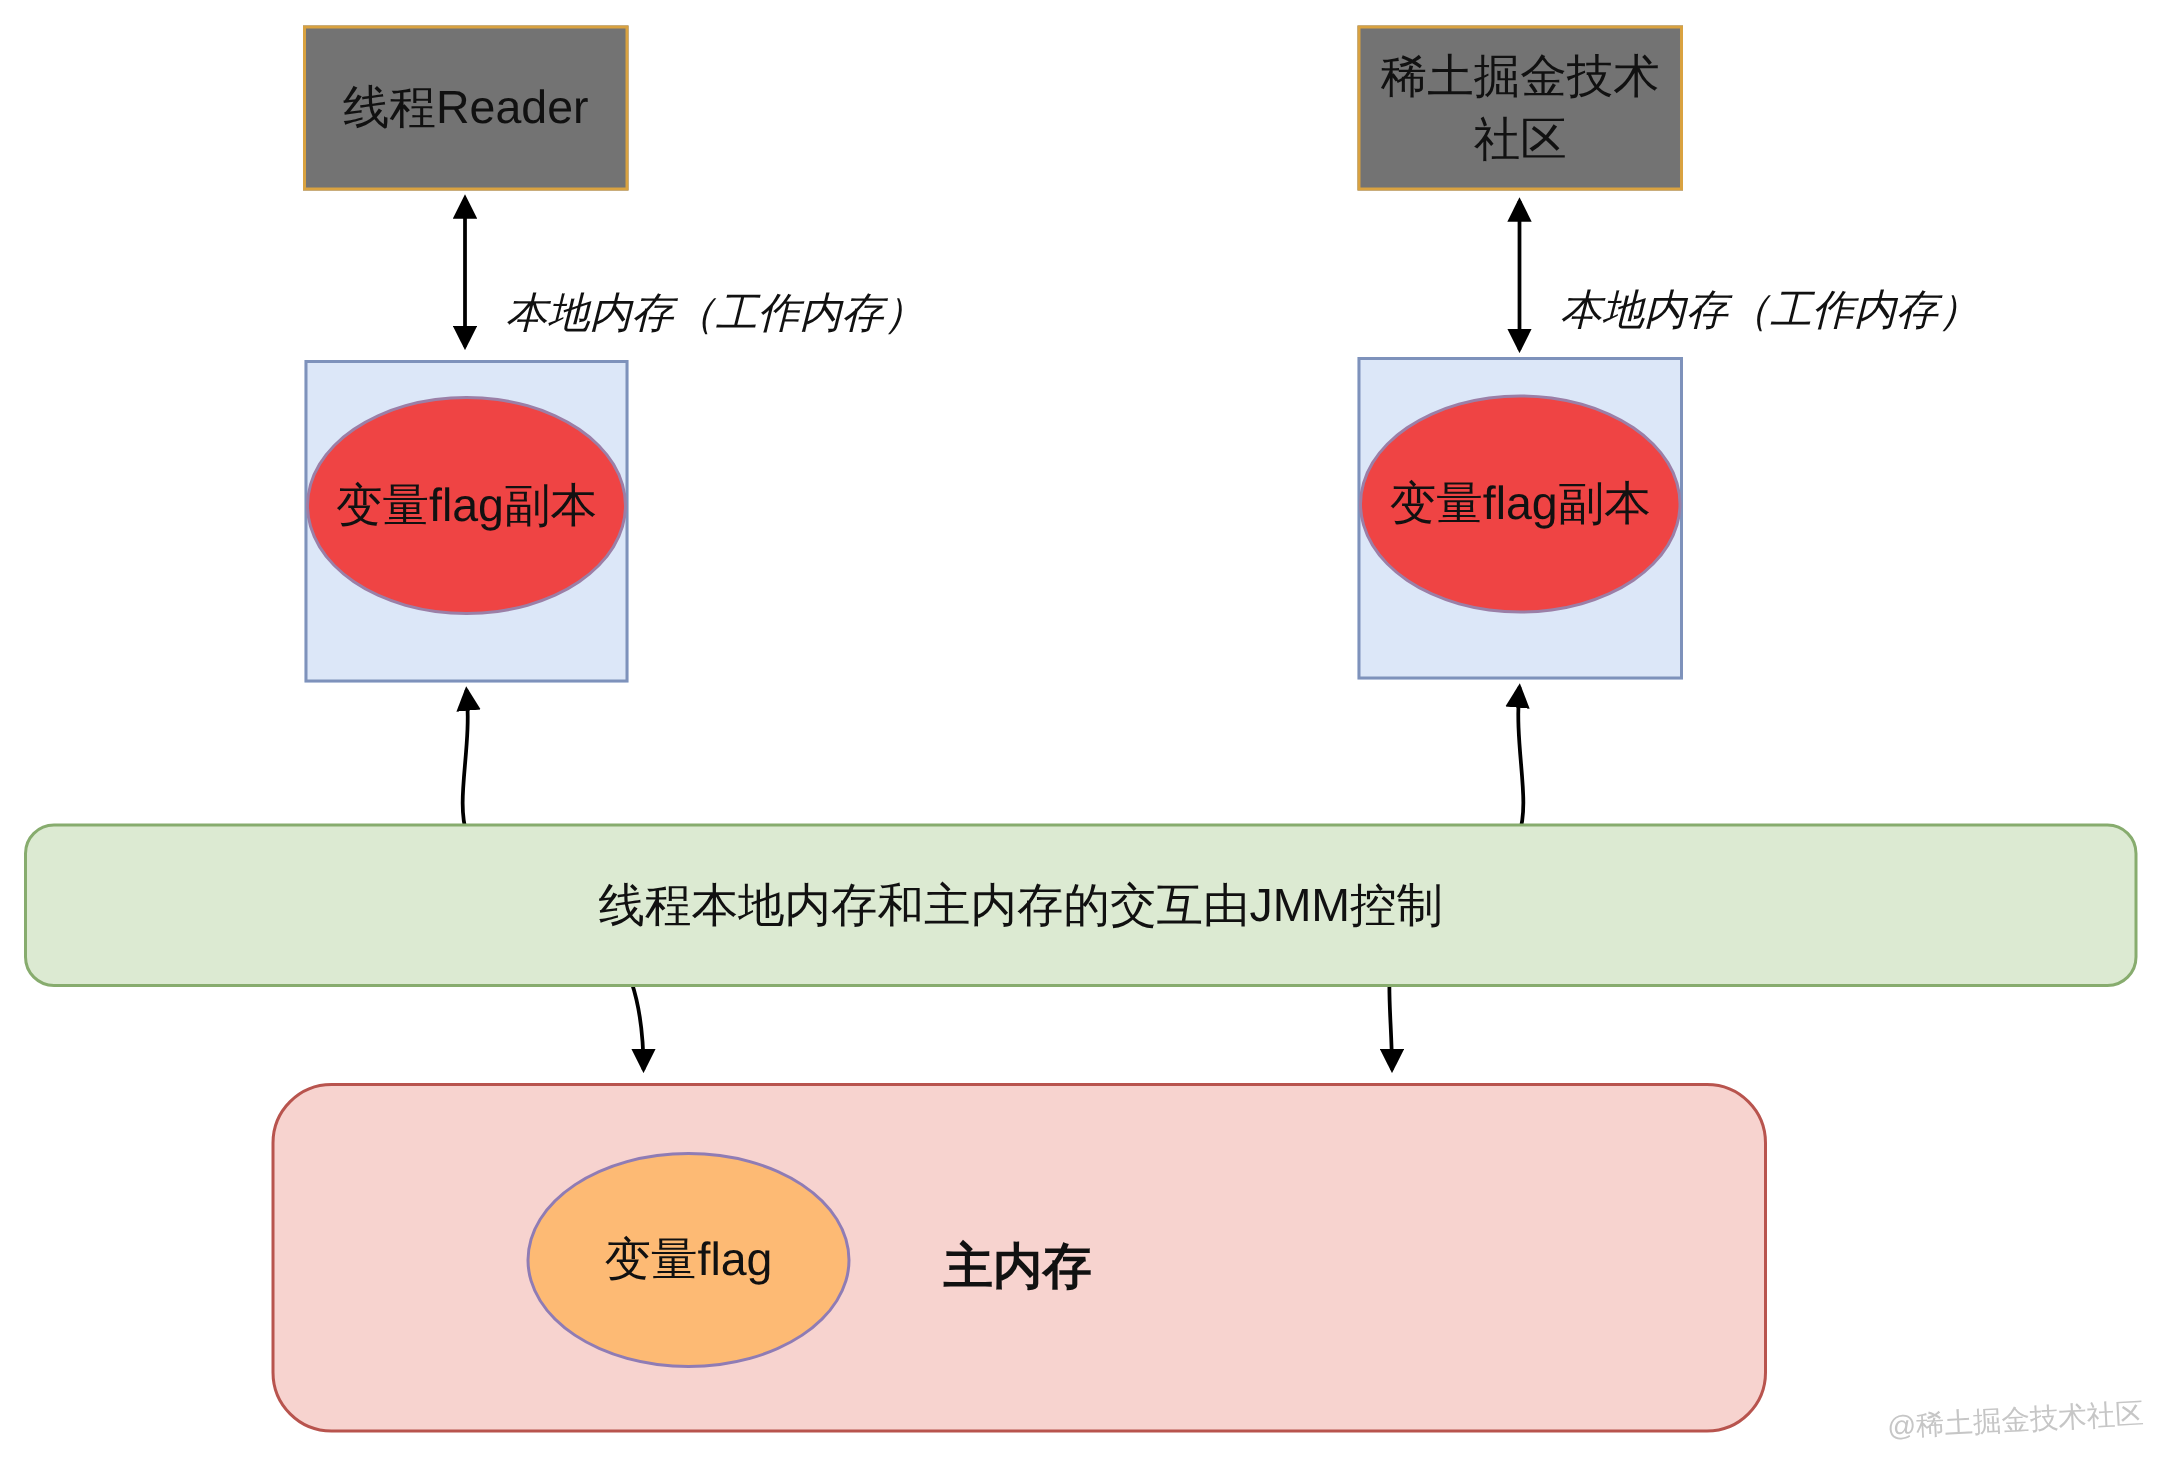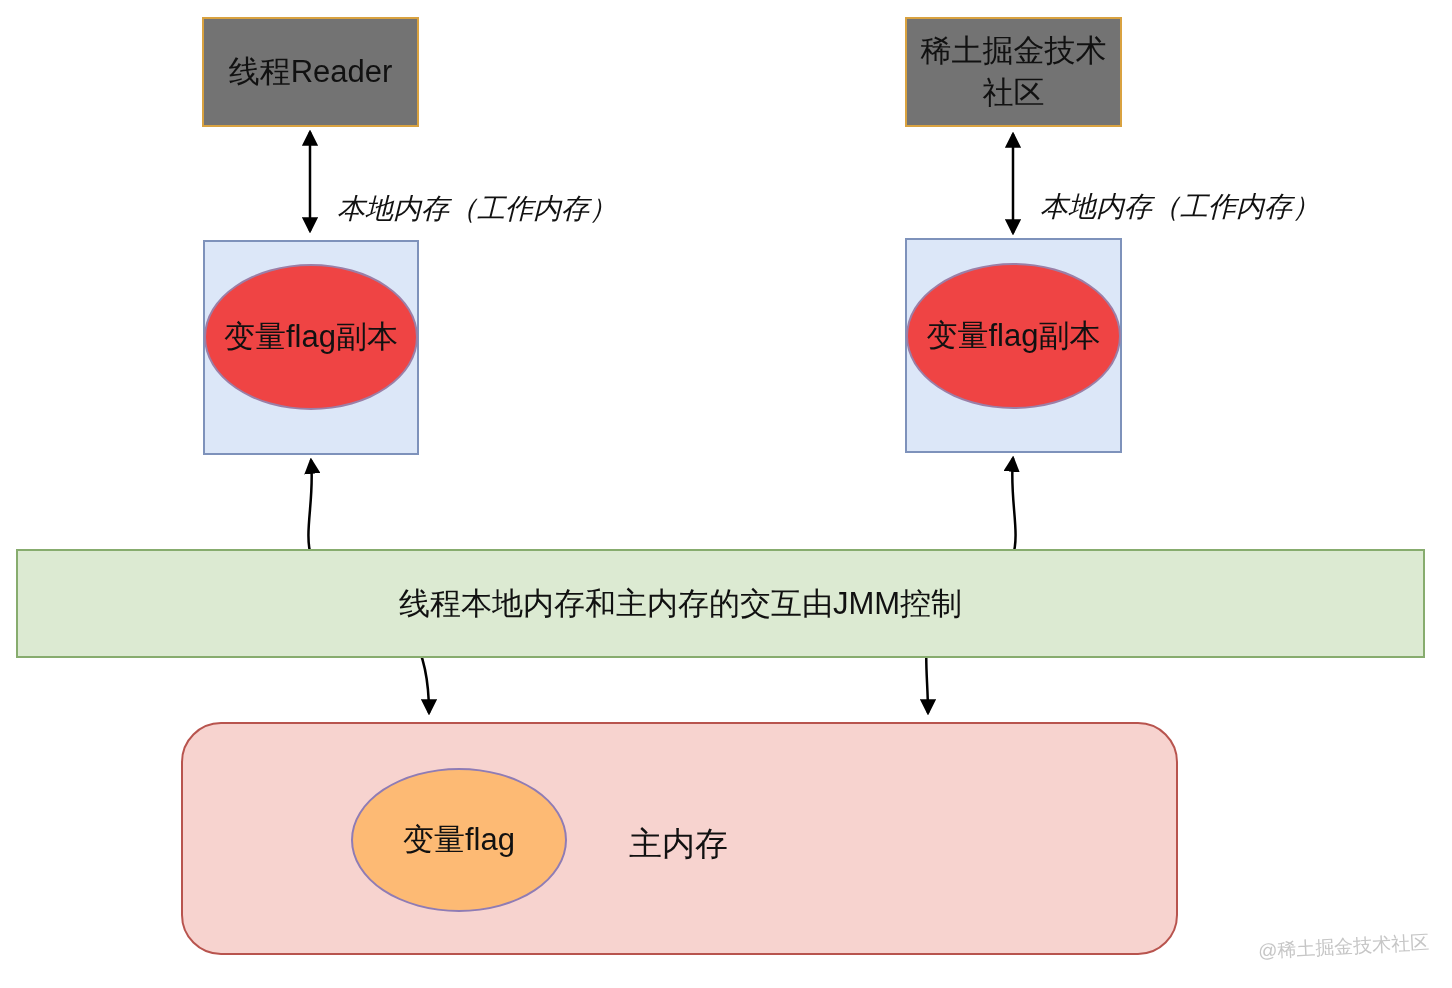--- a/index.html
+++ b/index.html
@@ -77,29 +77,29 @@
       <marker id="ah" viewBox="0 0 10 10" refX="8.5" refY="5" markerWidth="6.5" markerHeight="6.5" orient="auto-start-reverse">
         <path d="M0,0 L10,5 L0,10 z" fill="#000000"></path>
       </marker>
     </defs>
     <line x1="310" y1="132" x2="310" y2="231" stroke="#000000" stroke-width="2.5" marker-start="url(#ah)" marker-end="url(#ah)"></line>
     <line x1="1013" y1="134" x2="1013" y2="233" stroke="#000000" stroke-width="2.5" marker-start="url(#ah)" marker-end="url(#ah)"></line>
     <path d="M 311 460 C 317 521, 286 567, 348 588 C 412 609, 429 652, 429 713" fill="none" stroke="#000000" stroke-width="2.5" marker-start="url(#ah)" marker-end="url(#ah)"></path>
     <path d="M 1013 458 C 1007 521, 1038 567, 976 588 C 912 609, 928 652, 928 713" fill="none" stroke="#000000" stroke-width="2.5" marker-start="url(#ah)" marker-end="url(#ah)"></path>
   </svg>
 
-  <div class="node band-green" style="left:16px;top:549px;width:1409px;height:109px;">
+  <div class="node band-green" style="left:16px;top:549px;width:1409px;height:109px;border-radius:20px;">
     <span>线程本地内存和主内存的交互由JMM控制</span>
   </div>
 
   <div class="node box-red" style="left:181px;top:722px;width:997px;height:233px;"></div>
   <div class="node ellipse ellipse-lavender" style="left:351px;top:768px;width:216px;height:144px;">
     <span>变量flag</span>
   </div>
-  <span class="main-memory-label" style="left:629px;top:822px;">主内存</span>
+  <span class="main-memory-label" style="left:629px;top:822px;font-weight:bold;">主内存</span>
 
   <div class="node box-orange" style="left:202px;top:17px;width:217px;height:110px;">
     <span>线程Reader</span>
   </div>
   <span class="free-label" style="left:337px;top:190px;">本地内存（工作内存）</span>
   <div class="node box-blue" style="left:203px;top:240px;width:216px;height:215px;"></div>
   <div class="node ellipse ellipse-purple" style="left:204px;top:264px;width:214px;height:146px;">
     <span>变量flag副本</span>
   </div>
 

